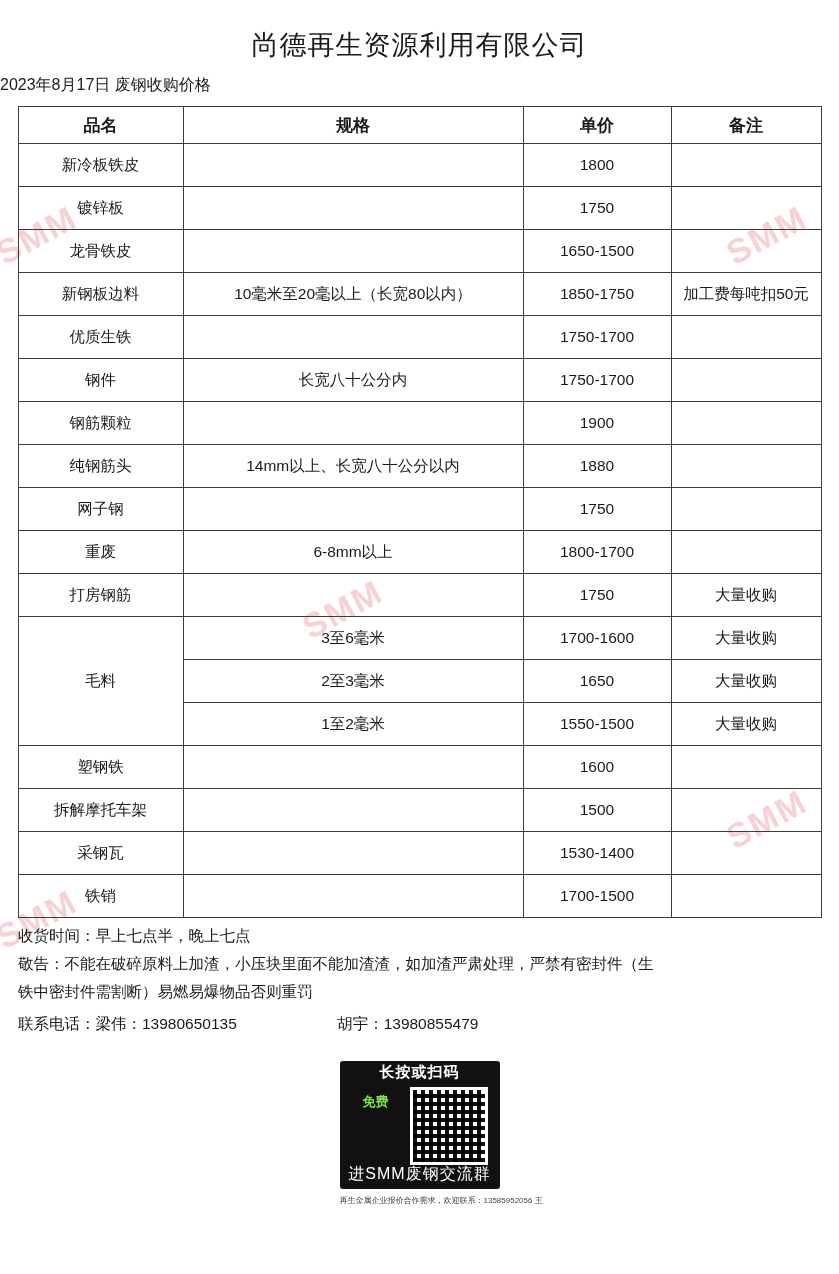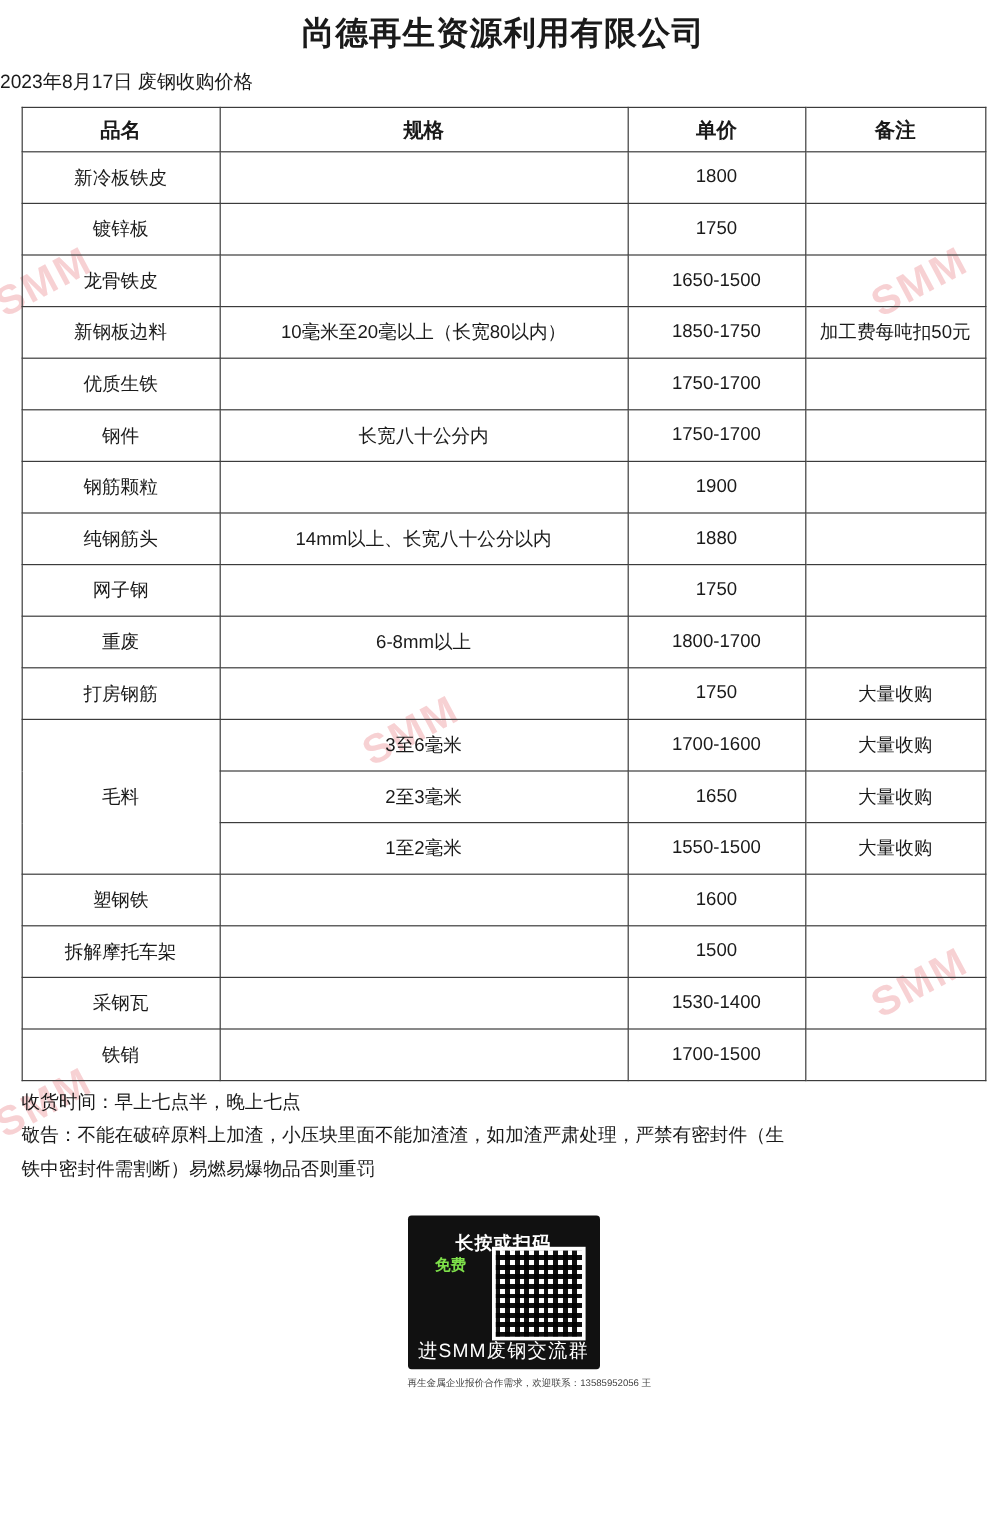--- a/index.html
+++ b/index.html
@@ -37,22 +37,22 @@
   }
   .wm1 { left: -6px;  top: 216px; }
   .wm2 { left: 724px; top: 216px; }
   .wm3 { left: 300px; top: 590px; }
   .wm4 { left: 724px; top: 800px; }
   .wm5 { left: -6px;  top: 900px; }
 
   .title {
     text-align: center;
     font-size: 27px;
-    font-weight: bold;
-    padding-top: 10px;
+    font-weight: normal;
+    padding-top: 27px;
     letter-spacing: 1px;
     position: relative;
     z-index: 2;
   }
   .subtitle {
     text-align: left;
     font-size: 16px;
     margin-top: 12px;
     margin-bottom: 10px;
     position: relative;
@@ -117,21 +117,21 @@
     height: 128px;
     background: #111;
     border-radius: 3px;
     position: relative;
     overflow: hidden;
   }
   .qr-top {
     color: #fff;
     font-size: 15px;
     font-weight: bold;
-    padding-top: 14px;
+    padding-top: 2px;
     letter-spacing: 1px;
   }
   .qr-code {
     width: 72px;
     height: 72px;
     background:
       repeating-linear-gradient(90deg, #111 0 4px, #fff 4px 8px),
       repeating-linear-gradient(0deg, #111 0 4px, #fff 4px 8px);
     background-blend-mode: multiply;
     position: absolute;
@@ -308,20 +308,24 @@
       </tr>
     </tbody>
   </table>
 
   <div class="notes">
     <div class="line">收货时间：早上七点半，晚上七点</div>
     <div class="line">敬告：不能在破碎原料上加渣，小压块里面不能加渣渣，如加渣严肃处理，严禁有密封件（生</div>
     <div class="line">铁中密封件需割断）易燃易爆物品否则重罚</div>
   </div>
 
+  <div class="contact">
+    <span>联系电话：梁伟：13980650135</span>
+    <span class="c2">胡宇：13980855479</span>
+  </div>
 
   <div class="qr-wrap">
     <div class="qr-card">
       <div class="qr-top">长按或扫码</div>
       <div class="qr-green">免费</div>
       <div class="qr-code"></div>
       <div class="qr-bottom">进SMM废钢交流群</div>
     </div>
     <div class="qr-footnote">再生金属企业报价合作需求，欢迎联系：13585952056 王</div>
   </div>

